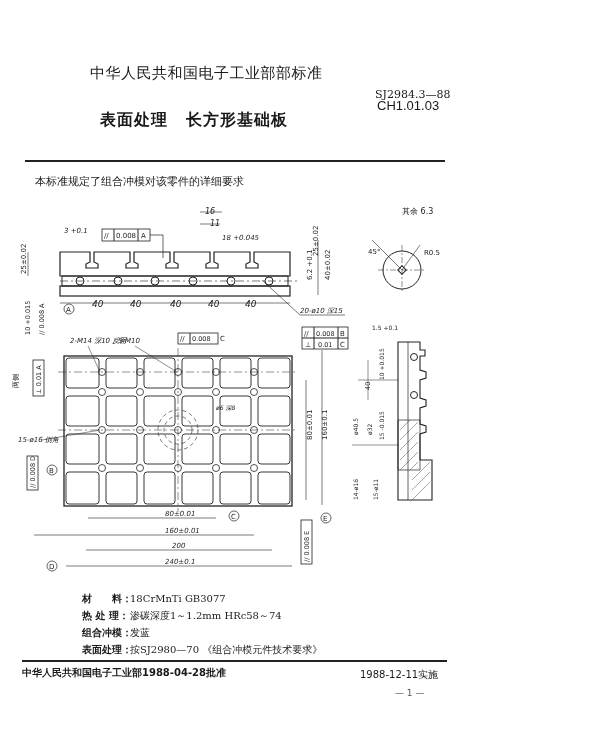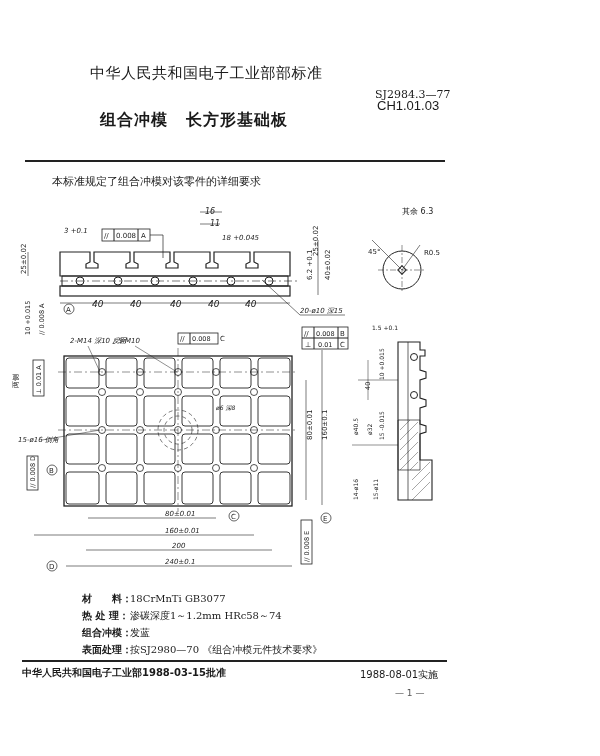--- a/index.html
+++ b/index.html
@@ -5,35 +5,35 @@
   html, body { margin: 0; padding: 0; background: #ffffff; }
   body { width: 600px; height: 756px; position: relative; overflow: hidden;
          font-family: "DejaVu Sans", sans-serif; color: #1a1a1a; }
   .abs { position: absolute; white-space: nowrap; }
   .org { left: 90px; top: 64px; font-size: 15px; font-weight: normal; letter-spacing: 0.5px; }
   .title { left: 100px; top: 110px; font-size: 16px; font-weight: bold; letter-spacing: 1px; }
   .title .gap { display: inline-block; width: 18px; }
   .std-no { left: 375px; top: 88px; font-family: "DejaVu Serif", serif; font-size: 11px; }
   .std-code { left: 377px; top: 98px; font-family: Liberation Sans, sans-serif; font-size: 13px; }
   .rule { position: absolute; background: #222; }
-  .intro { left: 52px; top: 174px; font-family: "DejaVu Serif", serif; font-size: 11px; }
+  .intro { left: 35px; top: 174px; font-family: "DejaVu Serif", serif; font-size: 11px; }
   svg.drawing { position: absolute; left: 0; top: 190px; }
   .spec { left: 57px; font-size: 10px; font-family: "DejaVu Serif", serif; }
   .spec b { display: inline-block; width: 48px; font-family: "DejaVu Sans", sans-serif; font-weight: bold; margin-left: 25px; }
   .foot { top: 640px; font-size: 10px; font-weight: bold; }
   .page { left: 395px; top: 688px; font-size: 9px; color: #555; }
 </style>
 </head>
 <body>
 
 <div class="abs org">中华人民共和国电子工业部部标准</div>
 <div class="abs title">
-  <span>组合冲模</span><span class="gap"></span><span>长方形基础板</span>
-</div>
-<div class="abs std-no">SJ2984.3—77</div>
+  <span>表面处理</span><span class="gap"></span><span>长方形基础板</span>
+</div>
+<div class="abs std-no">SJ2984.3—88</div>
 <div class="abs std-code">CH1.01.03</div>
 
 <div class="rule" style="left:25px; top:160px; width:420px; height:2px;"></div>
 
 <div class="abs intro">本标准规定了组合冲模对该零件的详细要求</div>
 
 <svg class="drawing" width="600" height="390" viewBox="0 190 600 390" fill="none" stroke="#222" stroke-width="1" font-family="DejaVu Sans, sans-serif">
 
   <g>
 
@@ -261,15 +261,15 @@
 </div>
 <div class="abs spec" style="top:626px;">
   <b>组合冲模：</b><span>发蓝</span>
 </div>
 <div class="abs spec" style="top:643px;">
   <b>表面处理：</b><span>按SJ2980—70 《组合冲模元件技术要求》</span>
 </div>
 
 <div class="rule" style="left:22px; top:660px; width:425px; height:1.5px;"></div>
 
-<div class="abs foot" style="left:22px; top:666px;">中华人民共和国电子工业部1988-03-15批准</div>
-<div class="abs foot" style="left:360px; top:668px; font-weight:normal;">1988-08-01实施</div>
+<div class="abs foot" style="left:22px; top:666px;">中华人民共和国电子工业部1988-04-28批准</div>
+<div class="abs foot" style="left:360px; top:668px; font-weight:normal;">1988-12-11实施</div>
 <div class="abs page">— 1 —</div>
 
 </body></html>

